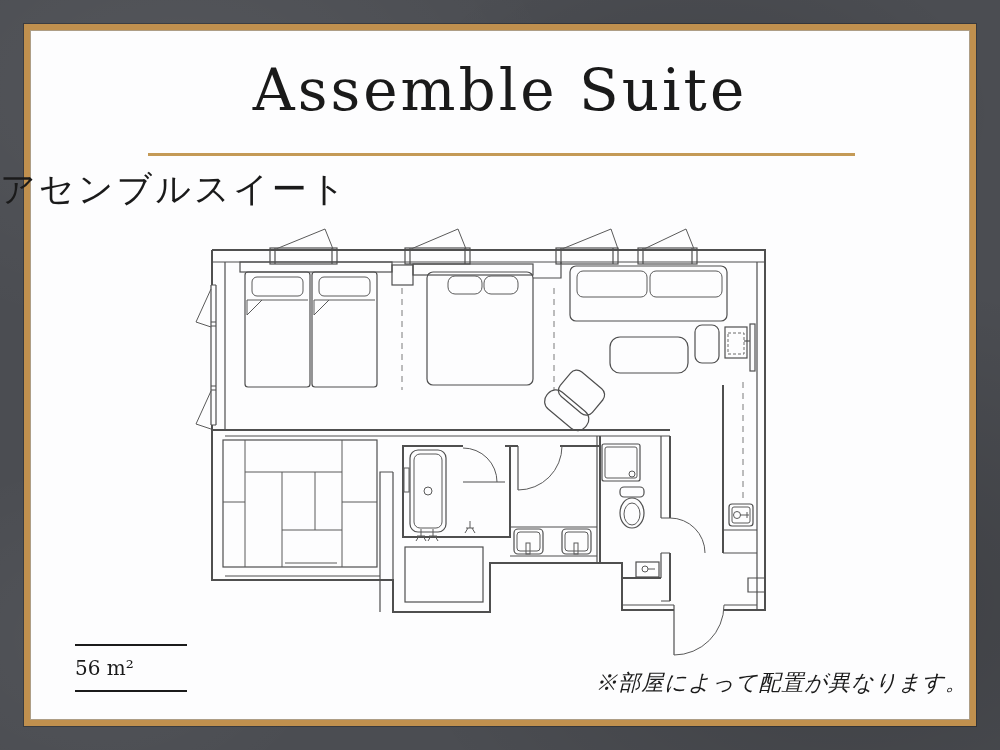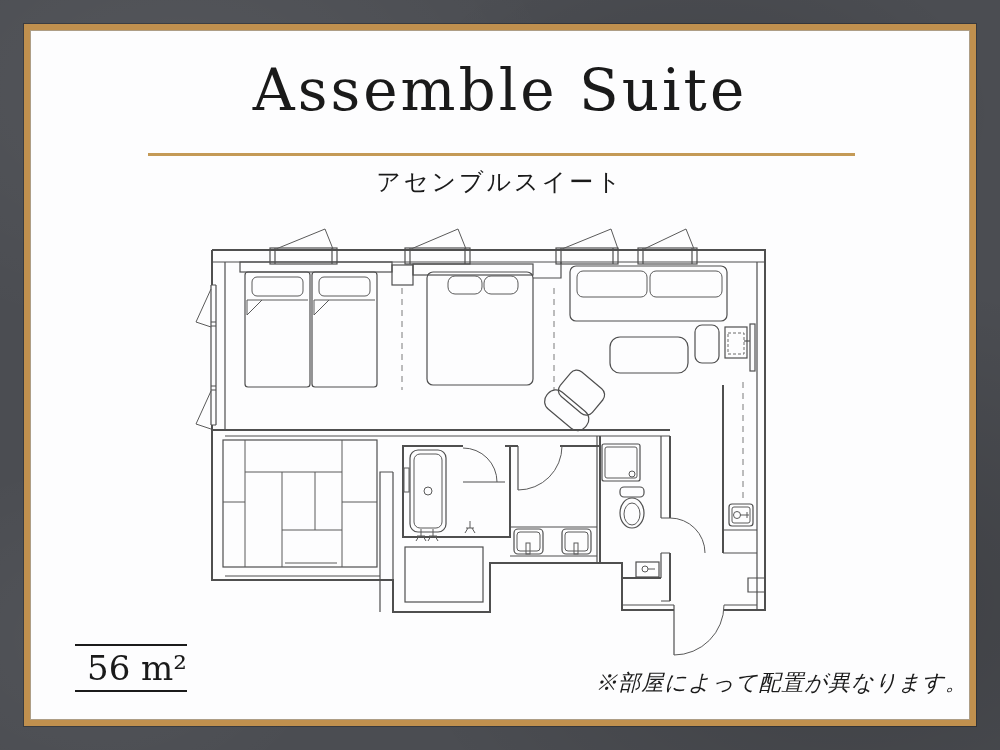--- a/index.html
+++ b/index.html
@@ -23,33 +23,33 @@
     position:absolute;left:0;right:0;top:56px;margin:0;
     text-align:center;font-size:58px;font-weight:normal;
     letter-spacing:3px;color:var(--ink,#1a1a1a);
   }
   .divider{
     position:absolute;left:148px;top:153px;width:707px;height:3px;
     background:var(--divider-gold,#c49a56);
   }
   .subtitle{
     position:absolute;left:0;right:0;top:166px;margin:0;
-    text-align:center;font-size:24px;font-weight:normal;
+    text-align:left;font-size:35px;font-weight:normal;
     letter-spacing:3px;color:var(--ink,#1a1a1a);
   }
   .plan{position:absolute;left:0;top:0;width:1000px;height:750px;pointer-events:none;}
   .w2{stroke:var(--plan-line,#4f4f4f);stroke-width:2;fill:none;}
   .w1{stroke:var(--plan-line,#4f4f4f);stroke-width:1.2;fill:none;}
   .thin{stroke:#5a5a5a;stroke-width:1;fill:none;}
   .dash{stroke:#7a7a7a;stroke-width:1;fill:none;stroke-dasharray:6 5;}
   .dash2{stroke:#6a6a6a;stroke-width:1;fill:none;stroke-dasharray:3 2;}
   .area-label{
     position:absolute;left:75px;top:644px;width:112px;height:44px;
     border-top:2px solid #1b1b1b;border-bottom:2px solid #1b1b1b;
-    text-align:right;line-height:44px;font-size:34px;color:var(--ink,#1a1a1a);
+    text-align:left;line-height:44px;font-size:20px;color:var(--ink,#1a1a1a);
   }
   .note{
     position:absolute;right:32px;top:668px;width:560px;
     text-align:right;font-size:22px;color:var(--ink,#1a1a1a);letter-spacing:1px;font-style:italic;
   }
 </style>
 </head>
 <body>
 
 <div class="stage">

